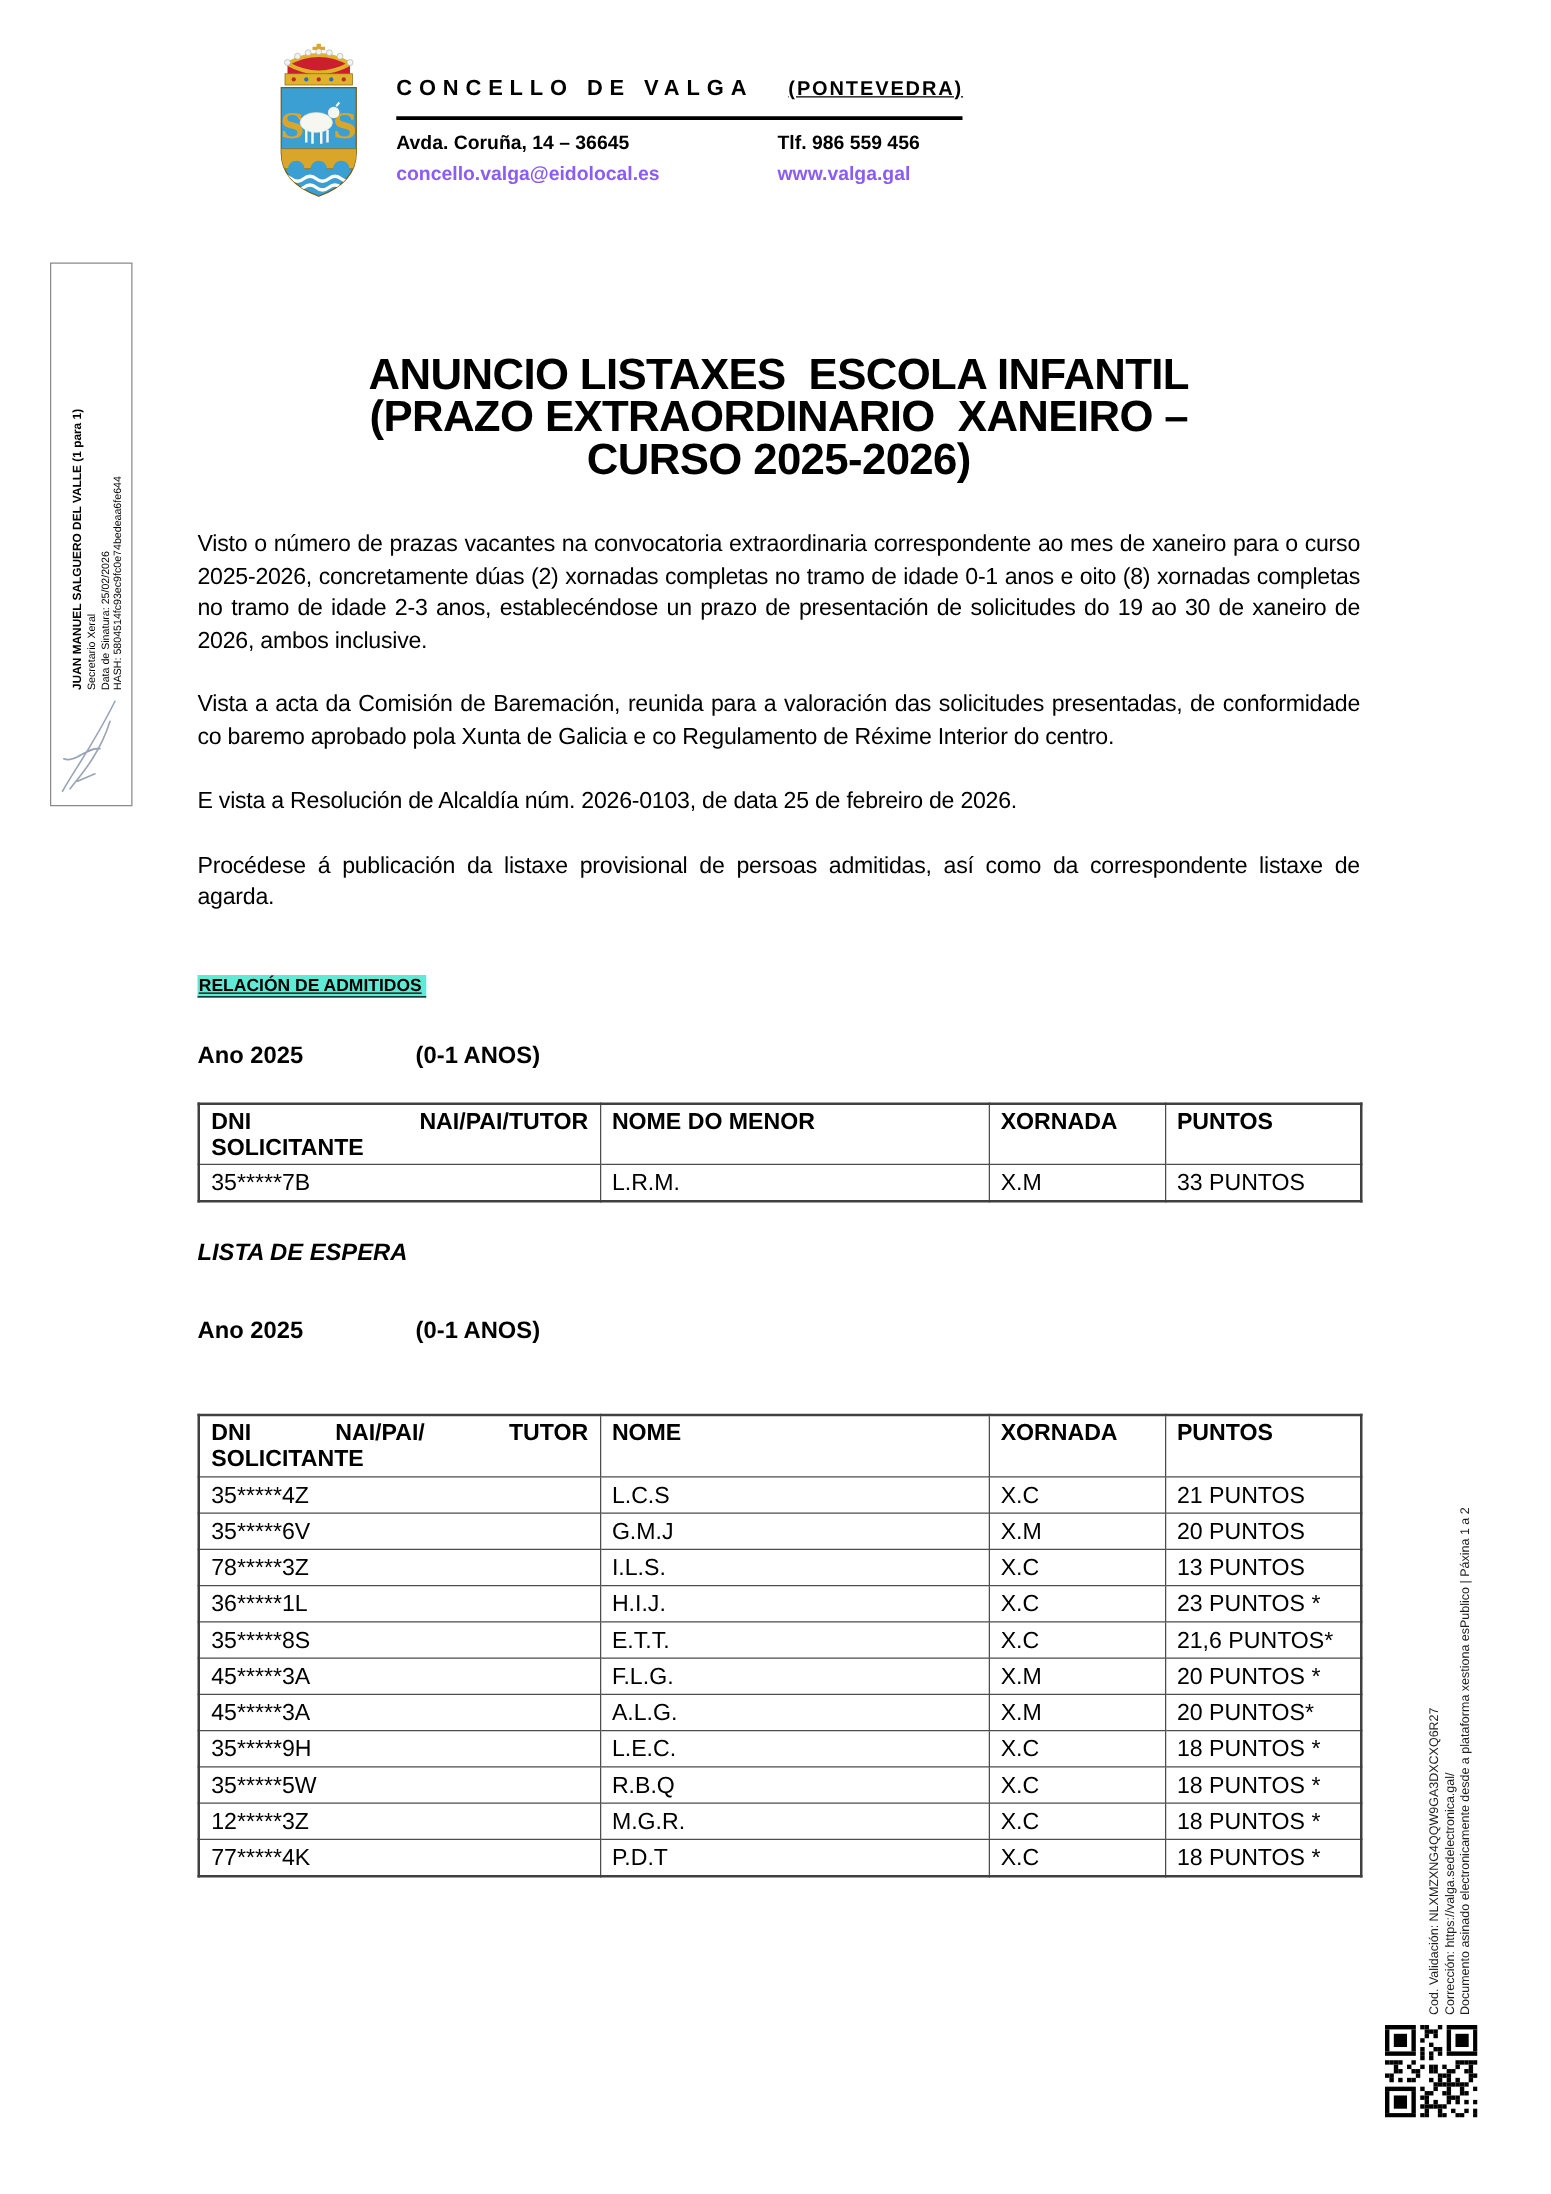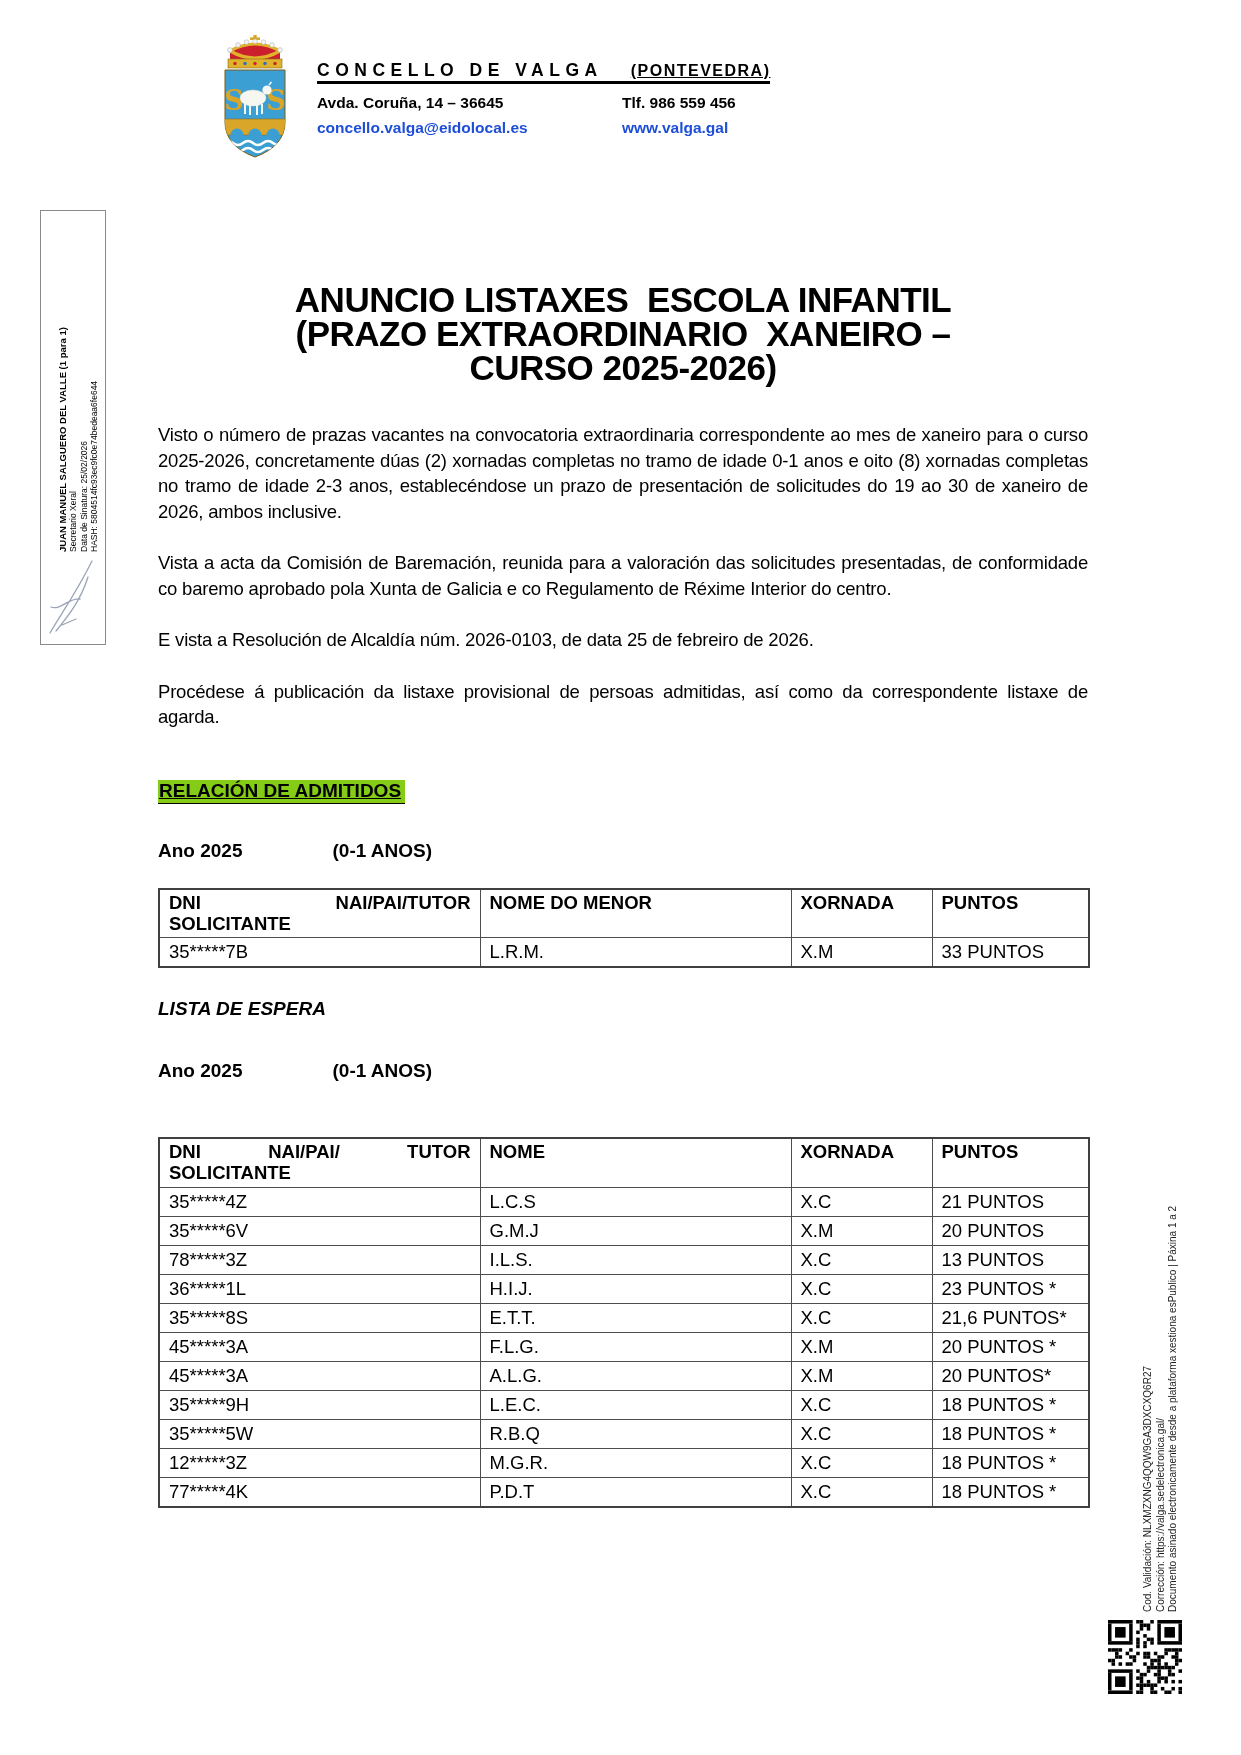--- a/index.html
+++ b/index.html
@@ -2,44 +2,44 @@
 <html><head>
 <meta charset="utf-8">
 <style>
   * { margin:0; padding:0; box-sizing:border-box; }
   body { background:#ffffff; font-family:"Liberation Sans", sans-serif; color:#000; }
   .page { position:relative; width:1241px; height:1755px; background:#fff; overflow:hidden; }
 
   
   .crest { position:absolute; left:205px; top:34px; width:100px; height:130px; }
   .header-text { position:absolute; left:317px; top:60px; }
-  .org-line { display:inline-flex; align-items:baseline; border-bottom:3px solid #000; padding-bottom:0;text-align:right; }
+  .org-line { display:inline-flex; align-items:baseline; border-bottom:3px solid #000; padding-bottom:12px;text-align:right; }
   .org-name { font-size:17.5px; font-weight:bold; letter-spacing:5.5px; white-space:nowrap; }
   .province { font-size:16px; font-weight:bold; letter-spacing:1.5px; margin-left:28px; white-space:nowrap;text-decoration:underline; }
   .addr-line { display:flex; margin-top:10px; font-size:15.5px; font-weight:bold; }
   .addr-line .cell-a { width:305px; }
   .links-line { display:flex; margin-top:7px; font-size:15.5px; font-weight:bold; }
   .links-line .cell-a { width:305px; }
-  .link { color:#1d4ed8; }
+  .link { color:#8b5cf6; }
 
   
   .sig-box { position:absolute; left:40px; top:210px; width:66px; height:435px; border:1px solid #8a8a8a; background:#fff; }
   .rot-up { position:absolute; transform-origin:0 0; transform:rotate(-90deg); }
   .sig-rot { left:57px; top:552px; width:220px; }
   .sig-line1 { font-size:9.5px; font-weight:bold; line-height:11px; white-space:nowrap; }
   .sig-line  { font-size:8.5px; line-height:10.5px; white-space:nowrap; }
   .sig-scribble { position:absolute; left:42px; top:545px; width:60px; height:95px; }
 
   
   .main { position:absolute; left:158px; top:283px; width:930px; }
   .doc-title { font-size:35px; font-weight:bold; text-align:center; line-height:34px;
                max-width:700px; margin:0 auto 37px auto; letter-spacing:-0.5px; white-space:pre-wrap; }
   .paras p { font-size:18.5px; line-height:25.5px; text-align:justify; margin:0 0 26px 0; letter-spacing:-0.2px; }
   .section-heading-wrap { margin-top:50px; }
-  .section-heading { display:inline-block; font-size:19px; font-weight:bold; background:#84cc16;
+  .section-heading { display:inline-block; font-size:14px; font-weight:bold; background:#5eead4;
                      text-decoration:underline; border-bottom:1px solid #000; padding:0 4px 1px 1px; }
   .year-line { margin-top:36px; font-size:19px; font-weight:bold; }
   .year-line .age { margin-left:90px; }
   .subheading { margin-top:30px; font-size:19px; font-weight:bold;font-style:italic; }
   .year-line2 { margin-top:40px; font-size:19px; font-weight:bold; }
   .year-line2 .age { margin-left:90px; }
 
   table.doc-table { border-collapse:collapse; width:930px; table-layout:fixed; }
   .t1 { margin-top:26px; }
   .t2 { margin-top:55px; }

